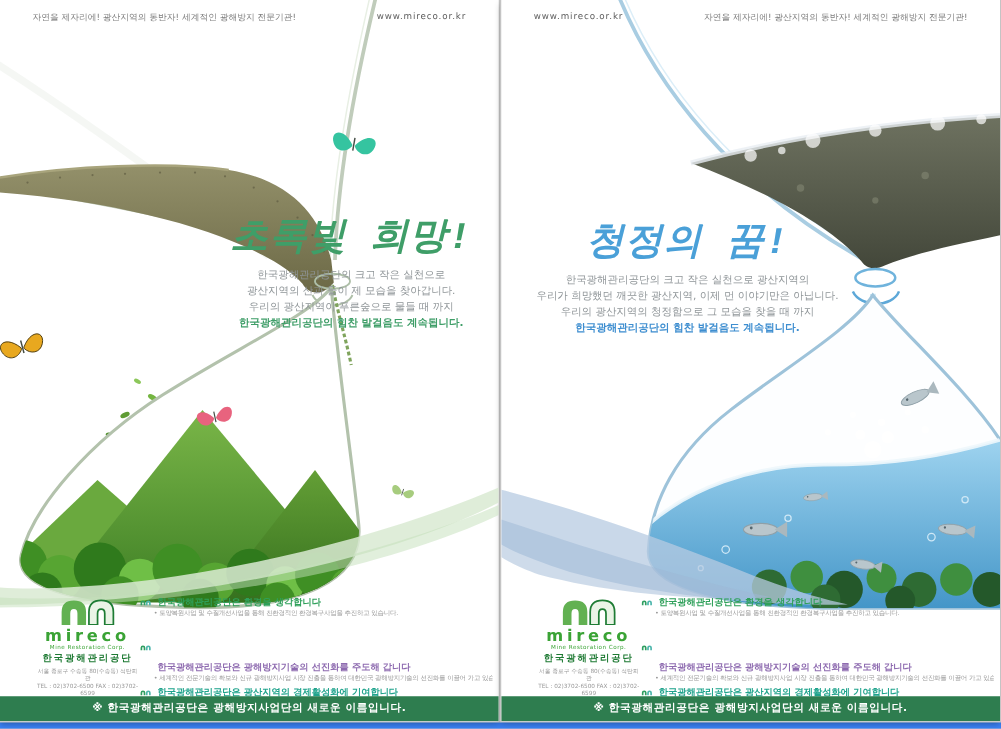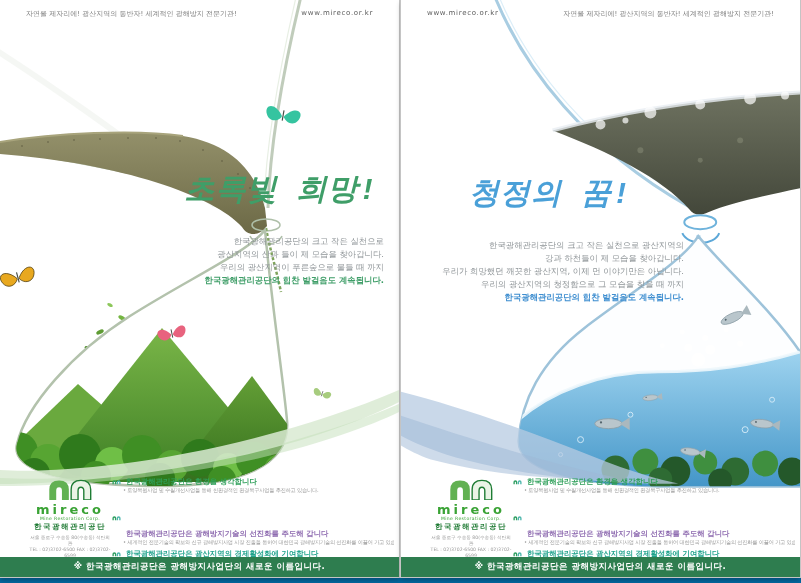--- a/index.html
+++ b/index.html
@@ -1,33 +1,33 @@
 <!DOCTYPE html>
 <html><head>
 <meta charset="utf-8">
 <style>
   html,body{margin:0;padding:0;background:#c9c9c9;}
-  .canvas{position:relative;width:801px;height:583px;background:#0369a1;
+  .canvas{position:relative;width:801px;height:583px;background:#3b82f6;
           font-family:"DejaVu Sans","Liberation Sans",sans-serif;overflow:hidden;}
   .poster{position:absolute;top:0;width:399px;height:577px;background:#ffffff;
           box-shadow:0 0 0 1px #c4c4c4,0 3px 5px rgba(0,0,0,.3);overflow:hidden;}
   #pL{left:0;} #pR{left:401px;}
   .art{position:absolute;left:0;top:0;width:399px;height:577px;z-index:1;}
   
   .ph{position:absolute;top:9px;left:0;right:0;display:flex;justify-content:space-between;
       padding:0 26px;font-size:7px;color:#7d7d7d;z-index:5;}
   .url{letter-spacing:.7px;color:#5c5c5c;}
   
   .tb{position:absolute;text-align:center;z-index:4;}
   #pL .tb{left:178px;top:174px;width:206px;}
   #pR .tb{left:15px;top:178px;width:268px;}
   .headline{font-family:Liberation Mono, monospace;font-style:italic;
             font-weight:bold;font-size:30px;letter-spacing:1px;line-height:34px;}
   #pL .headline{color:#3f9e68;} #pR .headline{color:#4aa0d8;}
-  .body{margin-top:27px;font-size:8.4px;line-height:13px;color:#8f9598;text-align:right;}
+  .body{margin-top:5px;font-size:8.4px;line-height:13px;color:#8f9598;}
   .hl{font-weight:bold;}
   #pL .hl{color:#3f9e68;} #pR .hl{color:#3e8ed0;}
   
   .pf{position:absolute;left:0;right:0;top:474px;height:82px;z-index:6;}
   .logo{position:absolute;left:28px;top:4px;width:84px;text-align:center;}
   .logo-word{color:#3aa335;font-weight:bold;font-size:13px;letter-spacing:3px;line-height:12px;}
   .logo-sub{font-size:4.5px;color:#3aa335;letter-spacing:.4px;}
   .logo-kor{font-size:7.5px;font-weight:bold;color:#1e7a33;letter-spacing:1.5px;margin-top:1px;}
   .logo-addr{font-size:4.6px;color:#9a9a9a;margin-top:3px;line-height:6px;}
   .bullets{position:absolute;left:112px;top:3px;width:282px;}
@@ -319,21 +319,20 @@
 
     <div class="ph">
       <span class="url">www.mireco.or.kr</span>
       <span class="slogan">자연을 제자리에! 광산지역의 동반자! 세계적인 광해방지 전문기관!</span>
     </div>
 
     <div class="tb">
       <div class="headline">청정의 꿈!</div>
       <div class="body">
         <div>한국광해관리공단의 크고 작은 실천으로 광산지역의</div>
-        <div>강과 하천들이 제 모습을 찾아갑니다.</div>
         <div>우리가 희망했던 깨끗한 광산지역, 이제 먼 이야기만은 아닙니다.</div>
         <div>우리의 광산지역의 청정함으로 그 모습을 찾을 때 까지</div>
         <div class="hl">한국광해관리공단의 힘찬 발걸음도 계속됩니다.</div>
       </div>
     </div>
 
     <div class="pf">
       <div class="logo">
         <svg width="46" height="22" viewBox="0 0 40 19">
           <path d="M2 19 V10 Q2 2 10.5 2 Q19 2 19 10 V19 H13 V11 Q13 8 10.5 8 Q8 8 8 11 V19 Z" fill="#62b152"></path>

